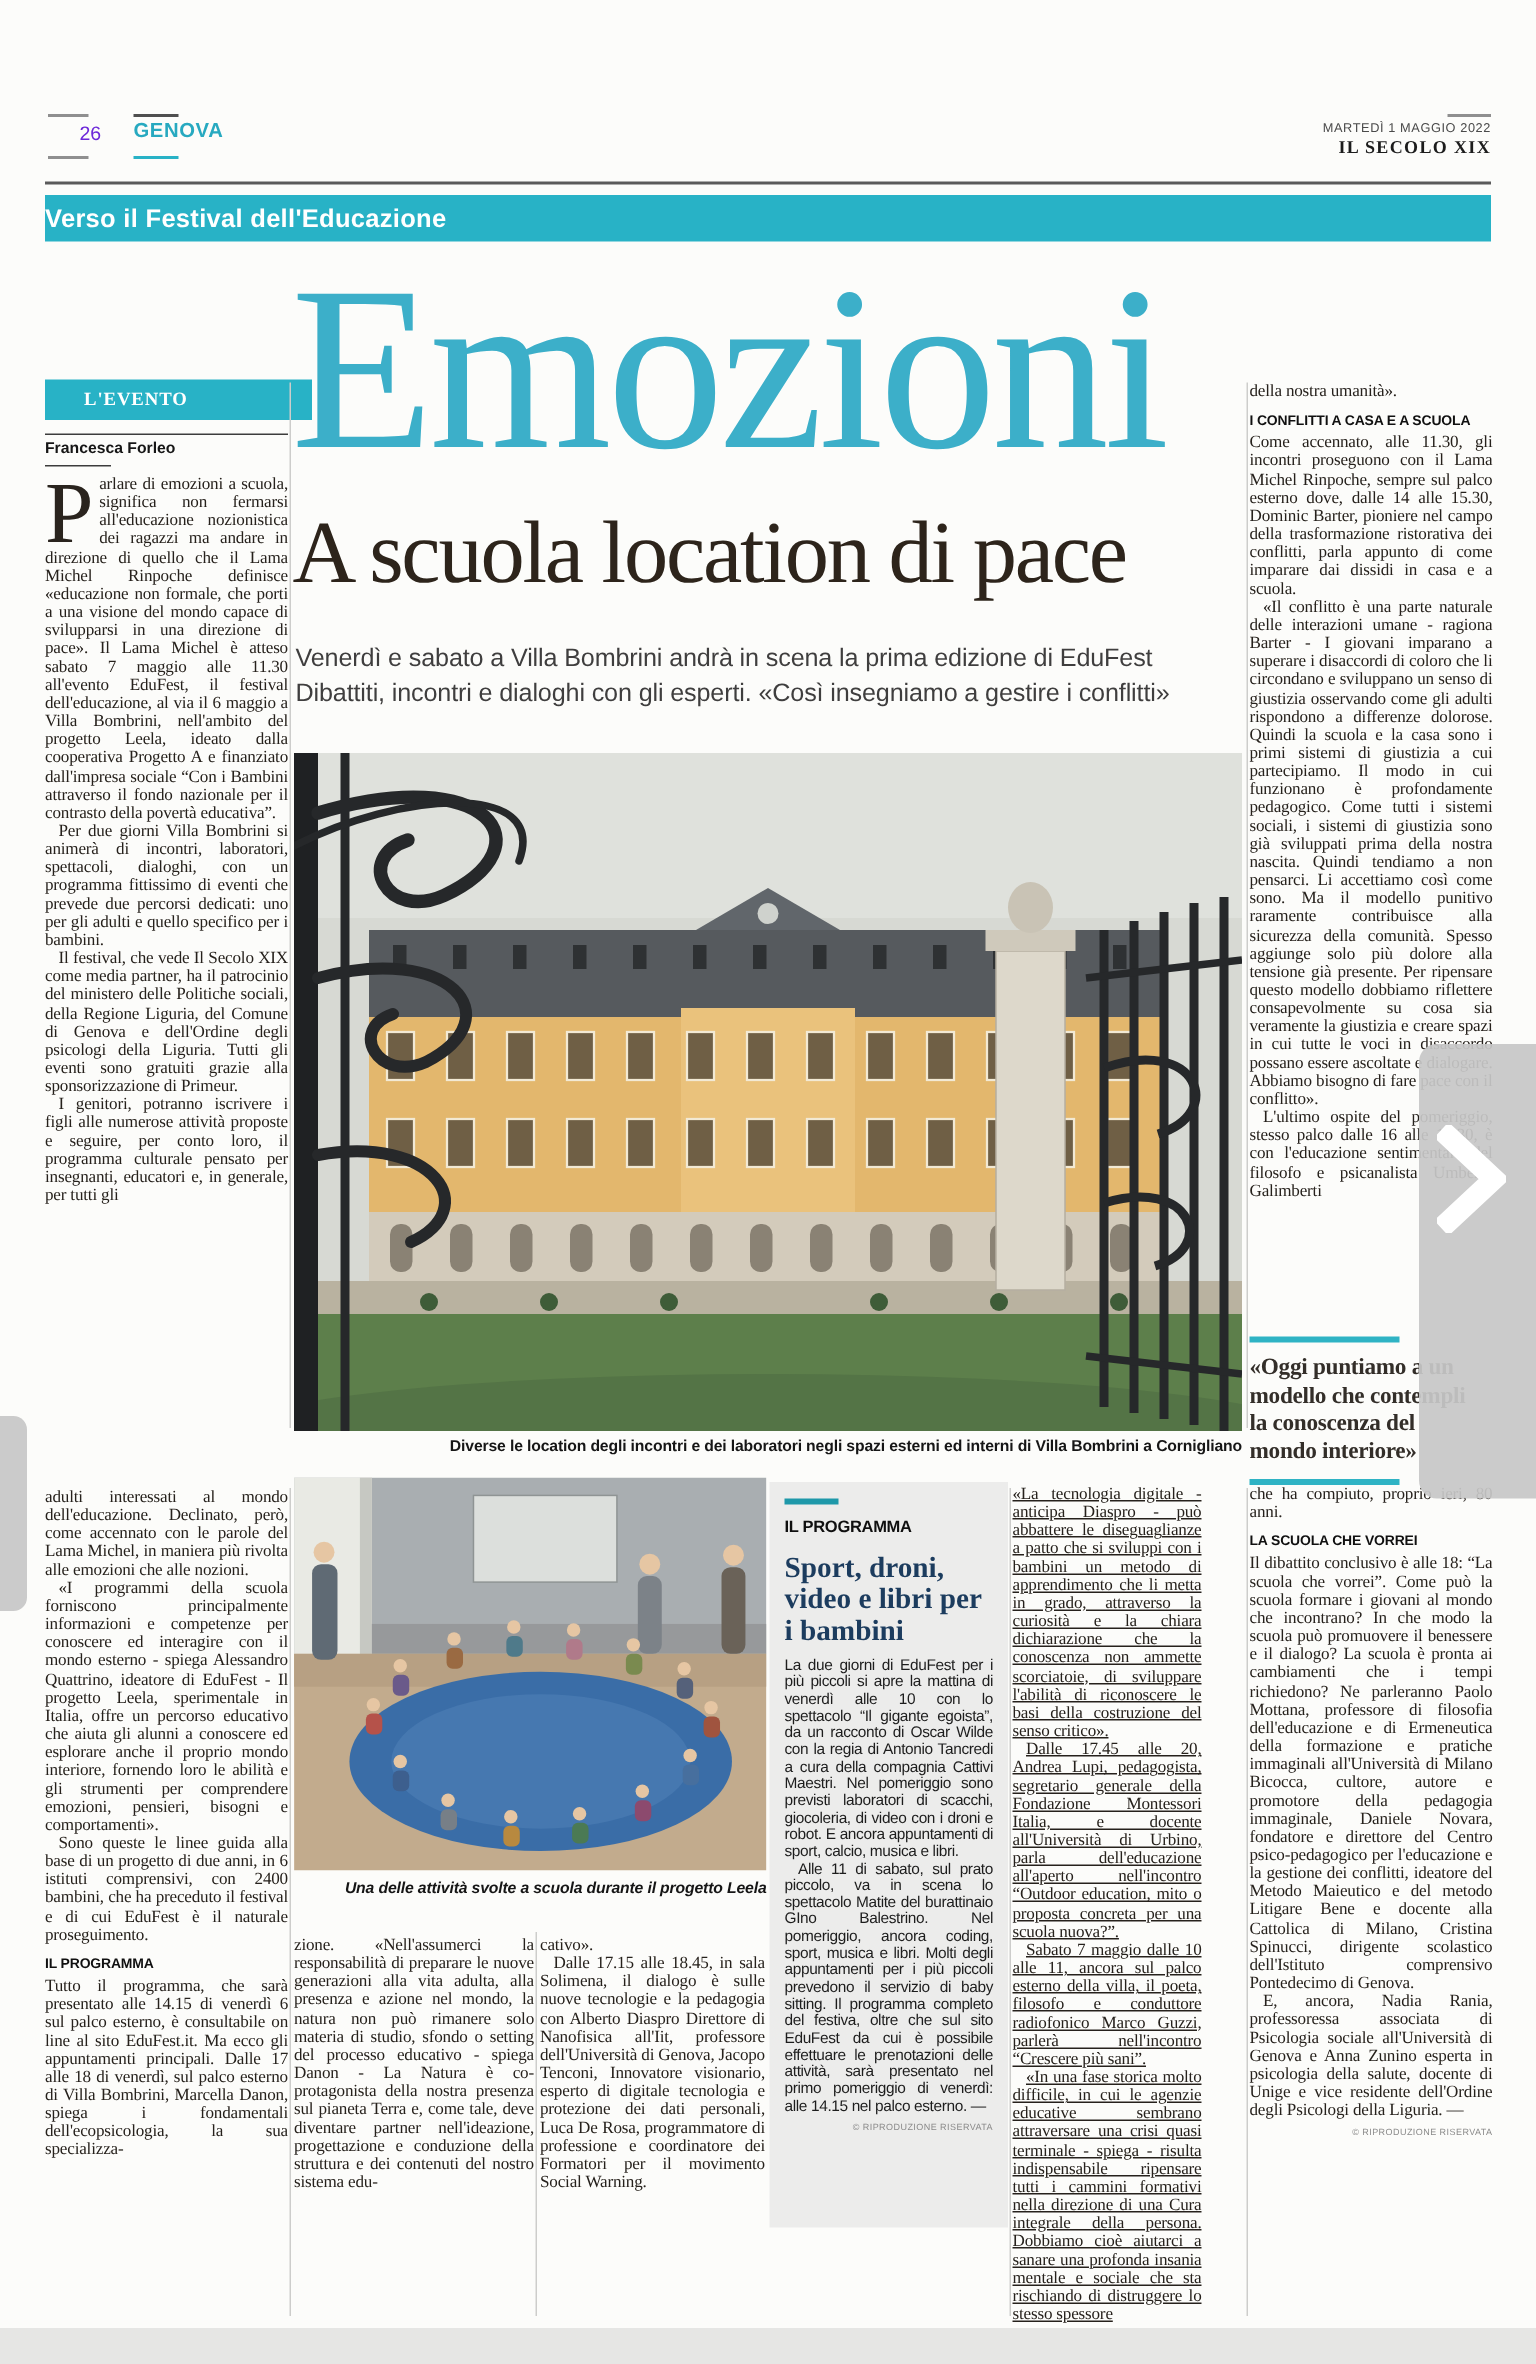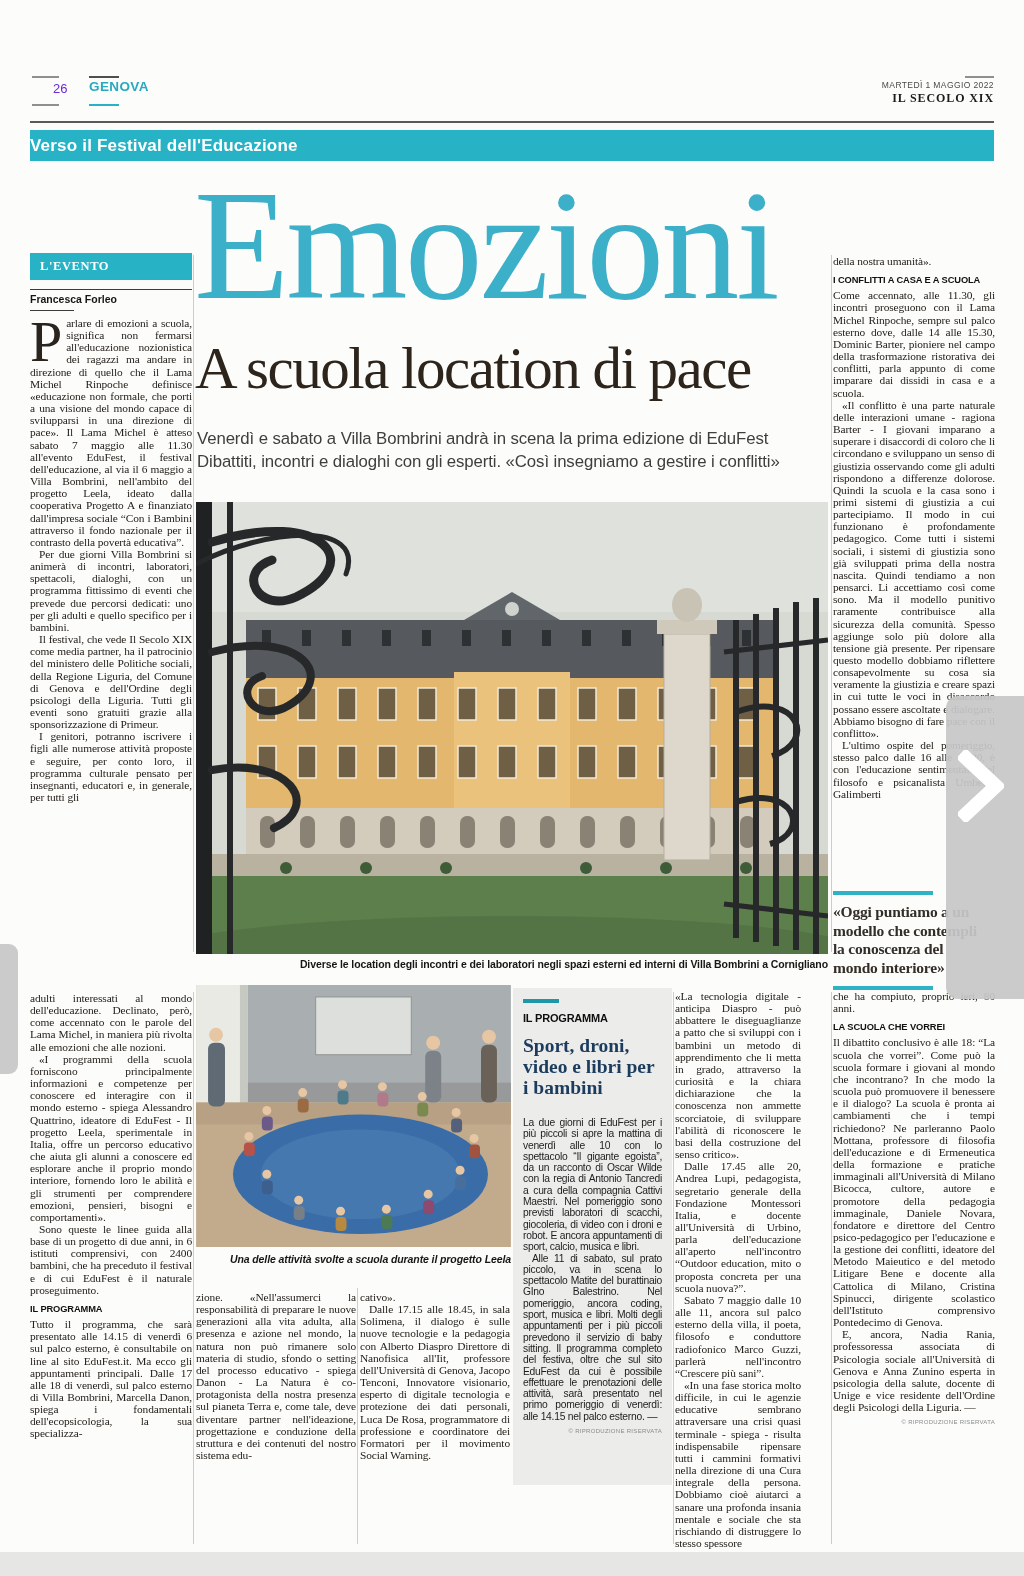--- a/index.html
+++ b/index.html
@@ -9,21 +9,21 @@
   .hrule{position:absolute;background:#8f8f8f;height:2px;}
   
   #pagenum{left:36px;top:81px;font:400 13px "Liberation Sans",sans-serif;color:#6d28d9;margin-left:17px;}
   #section{left:89px;top:79px;font:700 13.5px "Liberation Sans",sans-serif;color:#27a9c0;letter-spacing:.4px;}
   #dateline{left:700px;top:80px;width:294px;text-align:right;font:400 8.5px "Liberation Sans",sans-serif;color:#4a4a4a;letter-spacing:.4px;}
   #masthead{left:700px;top:91px;width:294px;text-align:right;font:700 12px "Liberation Serif",serif;color:#1c1c1c;letter-spacing:.9px;}
   #headrule{left:30px;top:121px;width:964px;height:2px;background:#5a5a5a;}
   #banner{left:30px;top:130px;width:964px;height:31px;background:#28b2c6;}
   #banner span{display:block;font:700 17px/31px "Liberation Sans",sans-serif;color:#fff;letter-spacing:.2px;}
   
-  #kickerbox{left:30px;top:253px;width:162px;height:27px;background:#28b2c6;}
+  #kickerbox{left:30px;top:253px;width:162px;height:27px;background:#28b2c6;padding-left:16px;}
   #kickerbox span{display:block;padding-left:10px;font:700 12.5px/27px "Liberation Serif",serif;color:#fff;letter-spacing:.6px;}
   #bylinerule1{left:30px;top:289px;width:162px;height:1px;background:#3c3c3c;}
   #byline{left:30px;top:293px;font:700 10.5px "Liberation Sans",sans-serif;color:#161616;}
   #bylinerule2{left:30px;top:310px;width:44px;height:1px;background:#3c3c3c;}
   
   #hl-title{left:194px;top:168px;width:640px;font:400 156px/156px "Liberation Serif",serif;color:#3cafc9;letter-spacing:-3px;white-space:nowrap;}
   #hl-sub{left:195px;top:337px;width:640px;font:400 59px/62px "Liberation Serif",serif;color:#2d241b;letter-spacing:-1.5px;white-space:nowrap;}
   .standfirst{left:197px;width:634px;font:400 16.8px/23px "Liberation Sans",sans-serif;color:#3f3e3e;letter-spacing:-.1px;}
   
   .bodycol{position:absolute;width:162px;text-align:justify;font-size:11.4px;line-height:12.15px;color:#26211c;letter-spacing:-.12px;}
@@ -37,21 +37,21 @@
   .pq .bar{width:100px;height:4px;background:#2fb3c4;}
   .pq .txt{margin:8px 0 9px;font:700 15.5px/18.5px "Liberation Serif",serif;color:#332e29;letter-spacing:-.2px;}
   
   .caption{position:absolute;font:700 10.5px/13px "Liberation Sans",sans-serif;color:#161616;letter-spacing:-.1px;text-align:right;}
   
   #progbox{left:513px;top:988px;width:159px;height:497px;background:#ececeb;padding:11px 10px;box-sizing:border-box;overflow:hidden;}
   #progbox .bar{width:36px;height:4px;background:#1e98a9;}
   #progbox .kick{font:700 11px "Liberation Sans",sans-serif;color:#0f0f0f;margin-top:9px;letter-spacing:-.2px;}
   #progbox .title{font:700 19.5px/21px "Liberation Serif",serif;color:#1c3c5e;margin-top:11px;}
   #progbox p{margin:0;font:400 10.3px/11.3px "Liberation Sans",sans-serif;text-align:justify;color:#1d1d1d;letter-spacing:-.25px;}
-  #progbox p.first{margin-top:19px;}
+  #progbox p.first{margin-top:7px;}
   #progbox p.ind{text-indent:9px;}
   
   .vrule{position:absolute;width:1px;background:#cdcdcb;}
   
   #nav-right{left:946px;top:696px;width:78px;height:303px;background:rgba(199,199,199,.93);border-radius:12px 0 0 12px;}
   #nav-left{left:0;top:944px;width:18px;height:130px;background:rgba(199,199,199,.93);border-radius:0 9px 9px 0;}
   #bottom-band{left:0;top:1552px;width:1024px;height:24px;background:#e6e6e4;}
   svg{display:block;}
 </style>
 </head>
@@ -290,21 +290,21 @@
 
   <div class="abs" id="progbox">
     <div class="bar"></div>
     <div class="kick">IL PROGRAMMA</div>
     <div class="title">Sport, droni, video e libri per i bambini</div>
     <p class="first">La due giorni di EduFest per i più piccoli si apre la mattina di venerdì alle 10 con lo spettacolo “Il gigante egoista”, da un racconto di Oscar Wilde con la regia di Antonio Tancredi a cura della compagnia Cattivi Maestri. Nel pomeriggio sono previsti laboratori di scacchi, giocoleria, di video con i droni e robot. E ancora appuntamenti di sport, calcio, musica e libri.</p>
     <p class="ind">Alle 11 di sabato, sul prato piccolo, va in scena lo spettacolo Matite del burattinaio GIno Balestrino. Nel pomeriggio, ancora coding, sport, musica e libri. Molti degli appuntamenti per i più piccoli prevedono il servizio di baby sitting. Il programma completo del festiva, oltre che sul sito EduFest da cui è possibile effettuare le prenotazioni delle attività, sarà presentato nel primo pomeriggio di venerdì: alle 14.15 nel palco esterno. —</p>
     <div class="credit-line">© RIPRODUZIONE RISERVATA</div>
   </div>
 
-  <div class="bodycol" style="left:675px;top:990px;width:126px;">
+  <div class="bodycol" style="left:675px;top:990px;width:126px;text-decoration:underline;">
     <p>«La tecnologia digitale - anticipa Diaspro - può abbattere le diseguaglianze a patto che si sviluppi con i bambini un metodo di apprendimento che li metta in grado, attraverso la curiosità e la chiara dichiarazione che la conoscenza non ammette scorciatoie, di sviluppare l'abilità di riconoscere le basi della costruzione del senso critico».</p>
     <p class="ind">Dalle 17.45 alle 20, Andrea Lupi, pedagogista, segretario generale della Fondazione Montessori Italia, e docente all'Università di Urbino, parla dell'educazione all'aperto nell'incontro “Outdoor education, mito o proposta concreta per una scuola nuova?”.</p>
     <p class="ind">Sabato 7 maggio dalle 10 alle 11, ancora sul palco esterno della villa, il poeta, filosofo e conduttore radiofonico Marco Guzzi, parlerà nell'incontro “Crescere più sani”.</p>
     <p class="ind">«In una fase storica molto difficile, in cui le agenzie educative sembrano attraversare una crisi quasi terminale - spiega - risulta indispensabile ripensare tutti i cammini formativi nella direzione di una Cura integrale della persona. Dobbiamo cioè aiutarci a sanare una profonda insania mentale e sociale che sta rischiando di distruggere lo stesso spessore</p>
   </div>
 
   <div class="bodycol" style="left:833px;top:990px;">
     <p>che ha compiuto, proprio ieri, 80 anni.</p>
     <h4 class="subhd">LA SCUOLA CHE VORREI</h4>
     <p>Il dibattito conclusivo è alle 18: “La scuola che vorrei”. Come può la scuola formare i giovani al mondo che incontrano? In che modo la scuola può promuovere il benessere e il dialogo? La scuola è pronta ai cambiamenti che i tempi richiedono? Ne parleranno Paolo Mottana, professore di filosofia dell'educazione e di Ermeneutica della formazione e pratiche immaginali all'Università di Milano Bicocca, cultore, autore e promotore della pedagogia immaginale, Daniele Novara, fondatore e direttore del Centro psico-pedagogico per l'educazione e la gestione dei conflitti, ideatore del Metodo Maieutico e del metodo Litigare Bene e docente alla Cattolica di Milano, Cristina Spinucci, dirigente scolastico dell'Istituto comprensivo Pontedecimo di Genova.</p>

